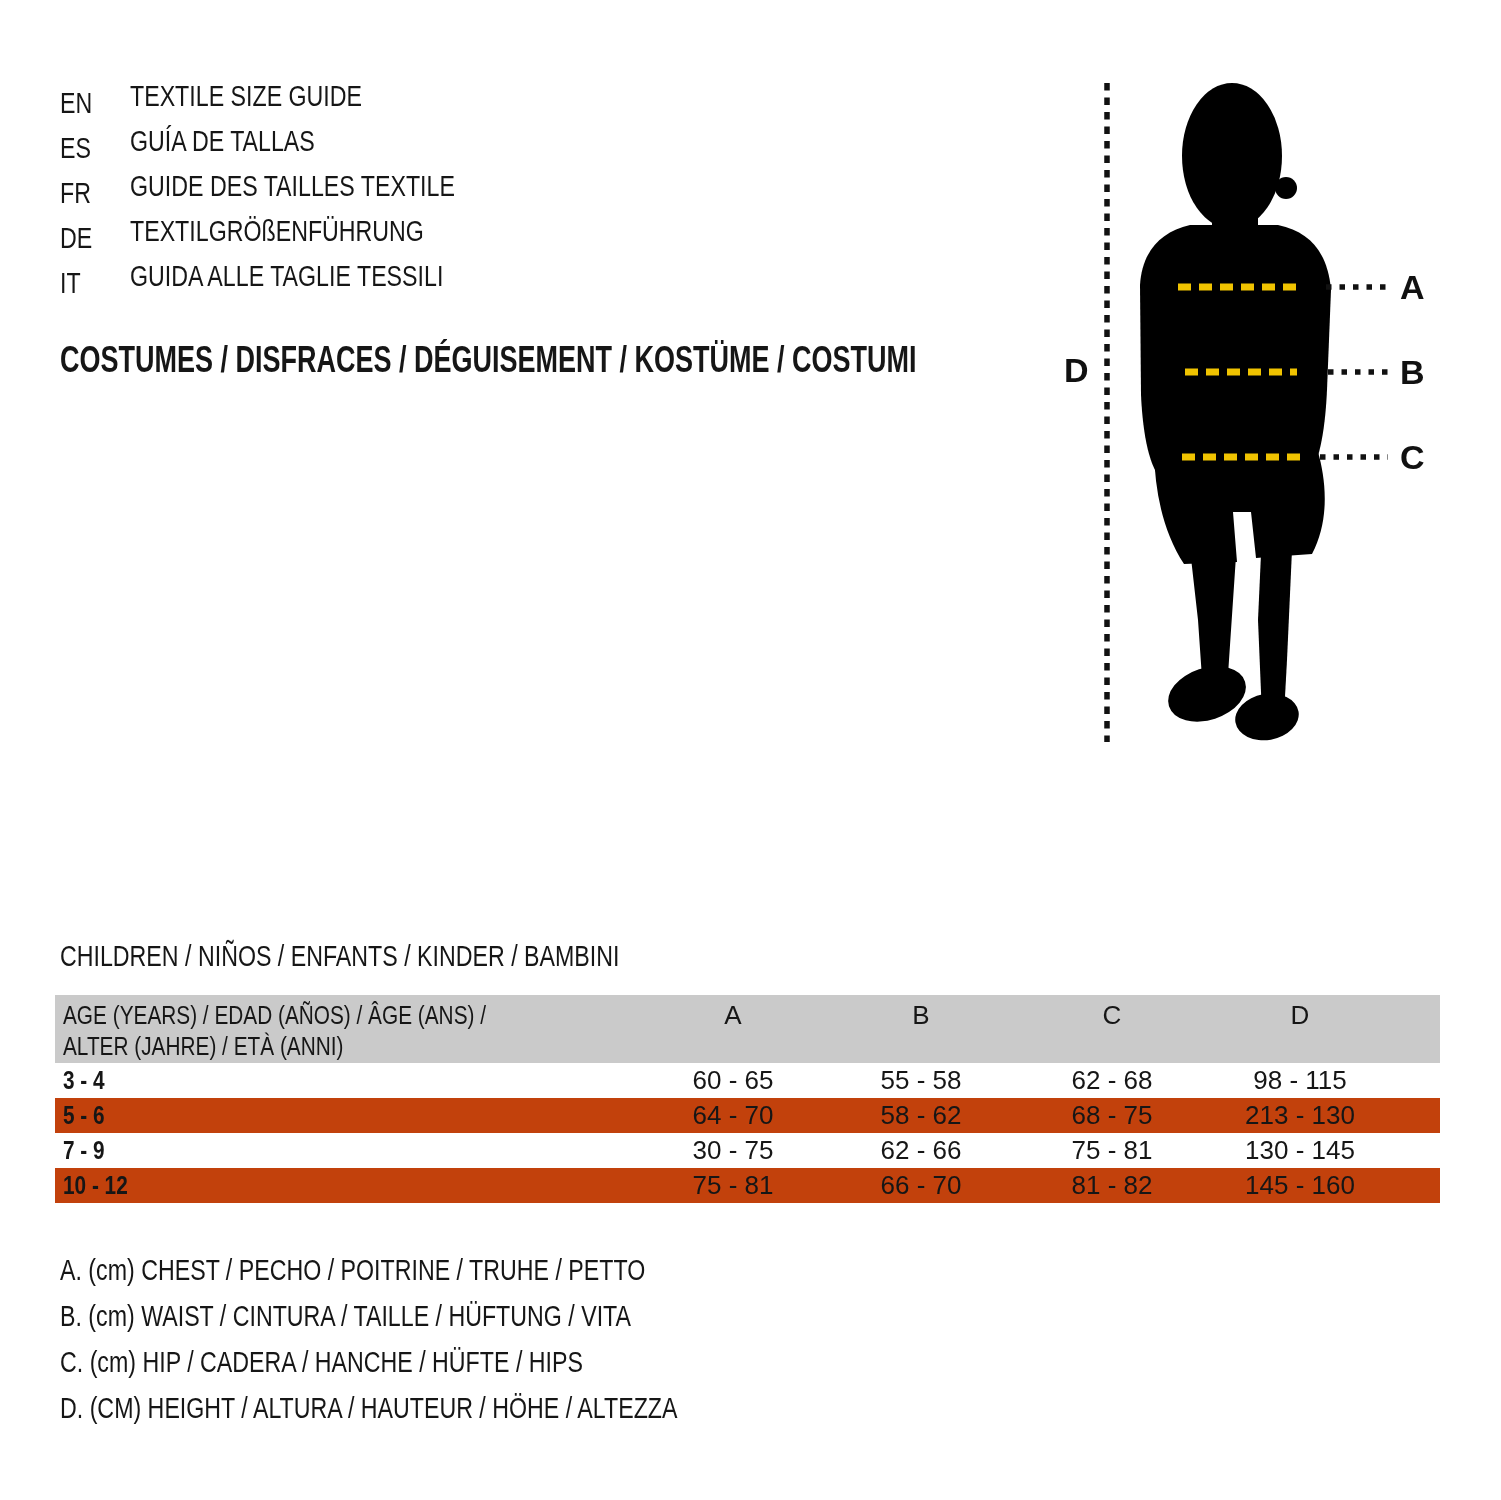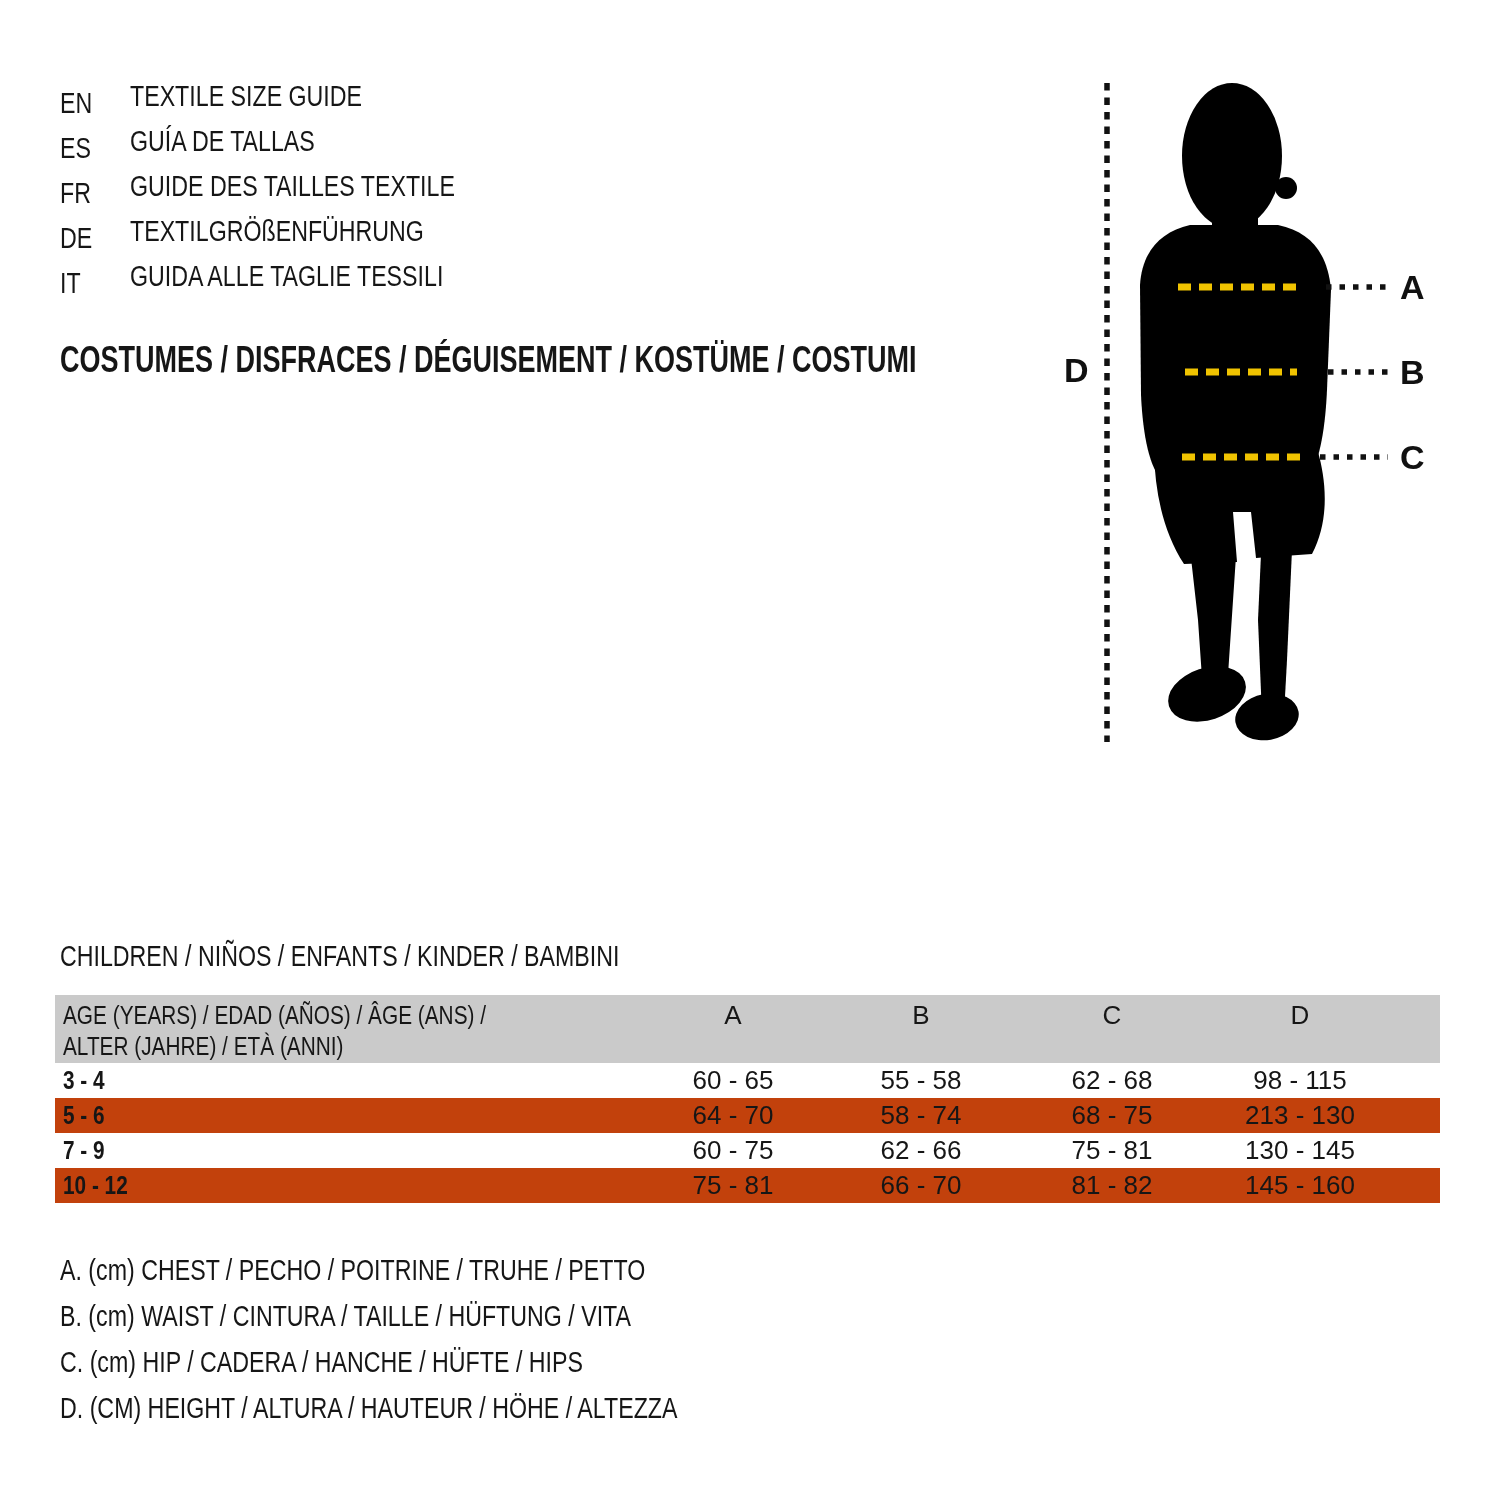--- a/index.html
+++ b/index.html
@@ -121,28 +121,28 @@
       <div class="td-age"><span class="cond">3 - 4</span></div>
       <div class="td">60 - 65</div>
       <div class="td">55 - 58</div>
       <div class="td">62 - 68</div>
       <div class="td">98 - 115</div>
       <div></div>
     </div>
     <div class="tr alt">
       <div class="td-age"><span class="cond">5 - 6</span></div>
       <div class="td">64 - 70</div>
-      <div class="td">58 - 74</div>
+      <div class="td">58 - 62</div>
       <div class="td">68 - 75</div>
       <div class="td">213 - 130</div>
       <div></div>
     </div>
     <div class="tr">
       <div class="td-age"><span class="cond">7 - 9</span></div>
-      <div class="td">60 - 75</div>
+      <div class="td">30 - 75</div>
       <div class="td">62 - 66</div>
       <div class="td">75 - 81</div>
       <div class="td">130 - 145</div>
       <div></div>
     </div>
     <div class="tr alt">
       <div class="td-age"><span class="cond">10 - 12</span></div>
       <div class="td">75 - 81</div>
       <div class="td">66 - 70</div>
       <div class="td">81 - 82</div>

